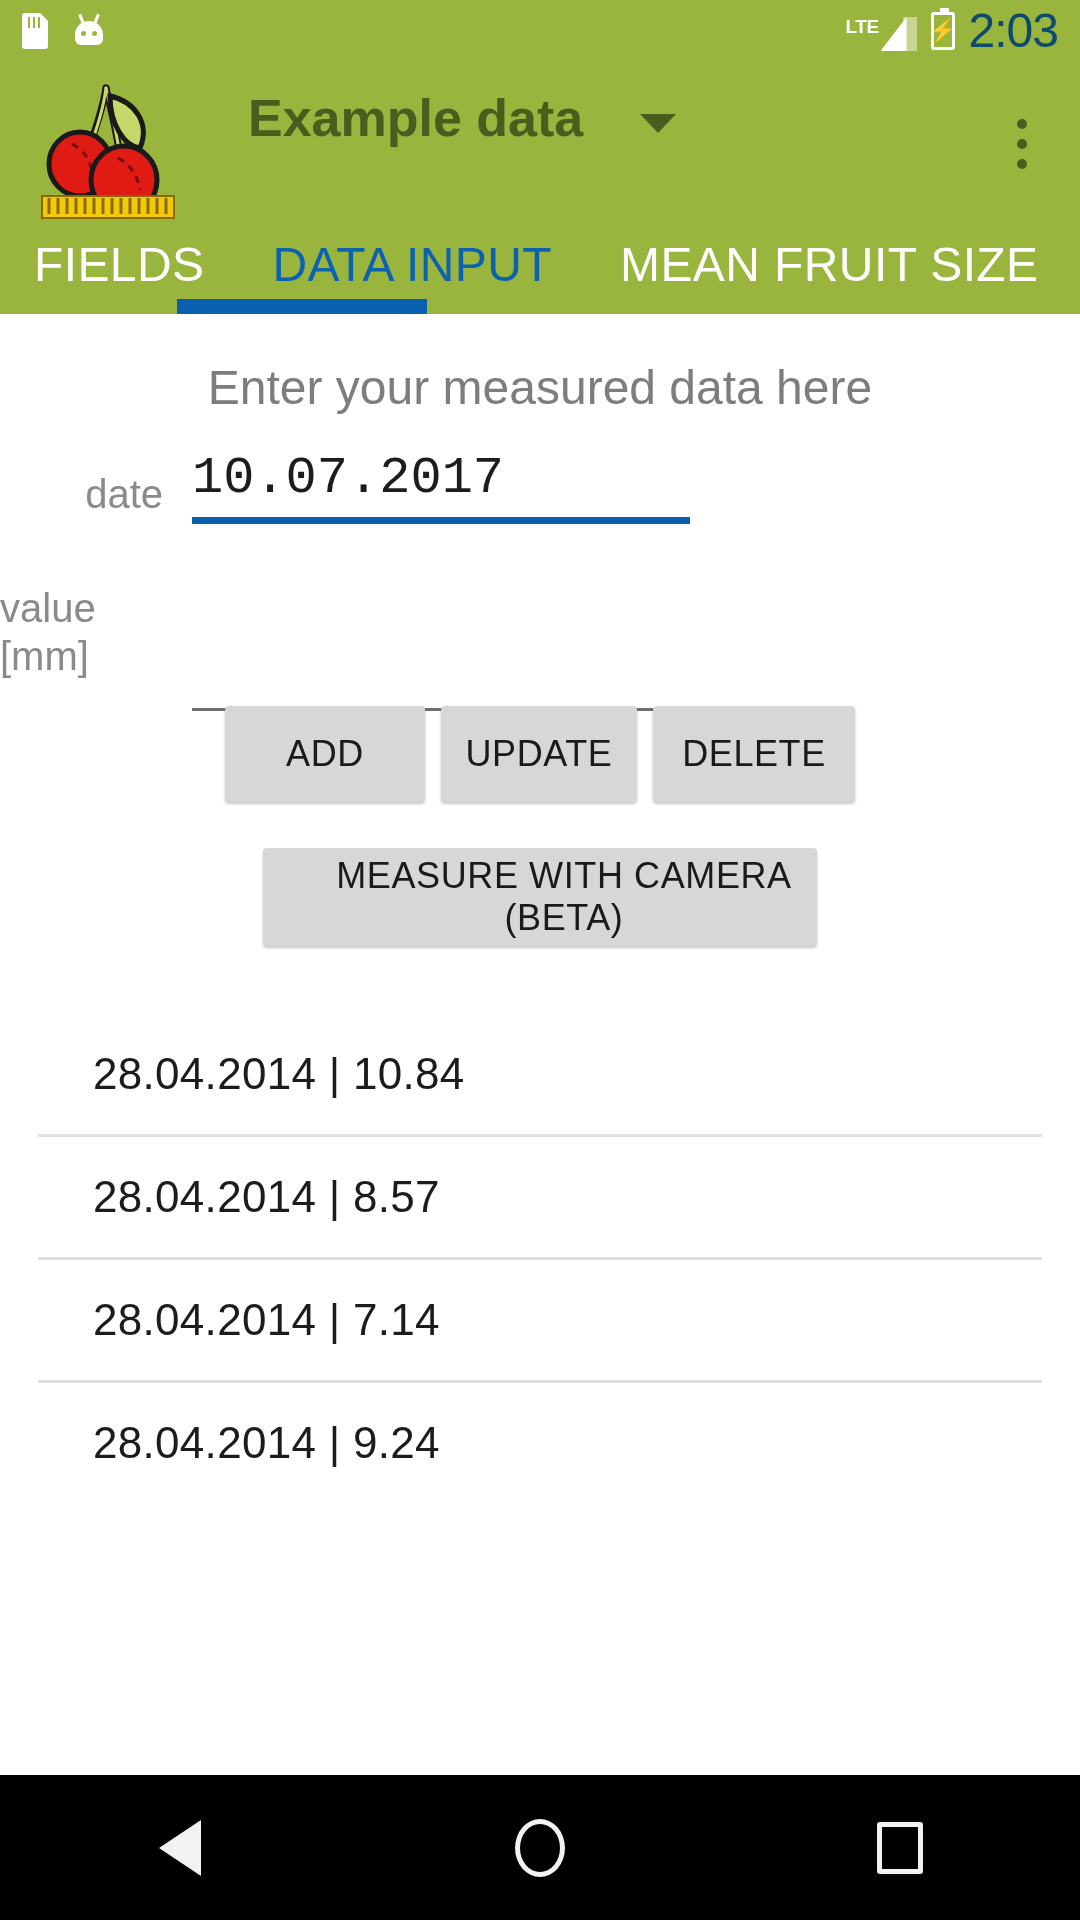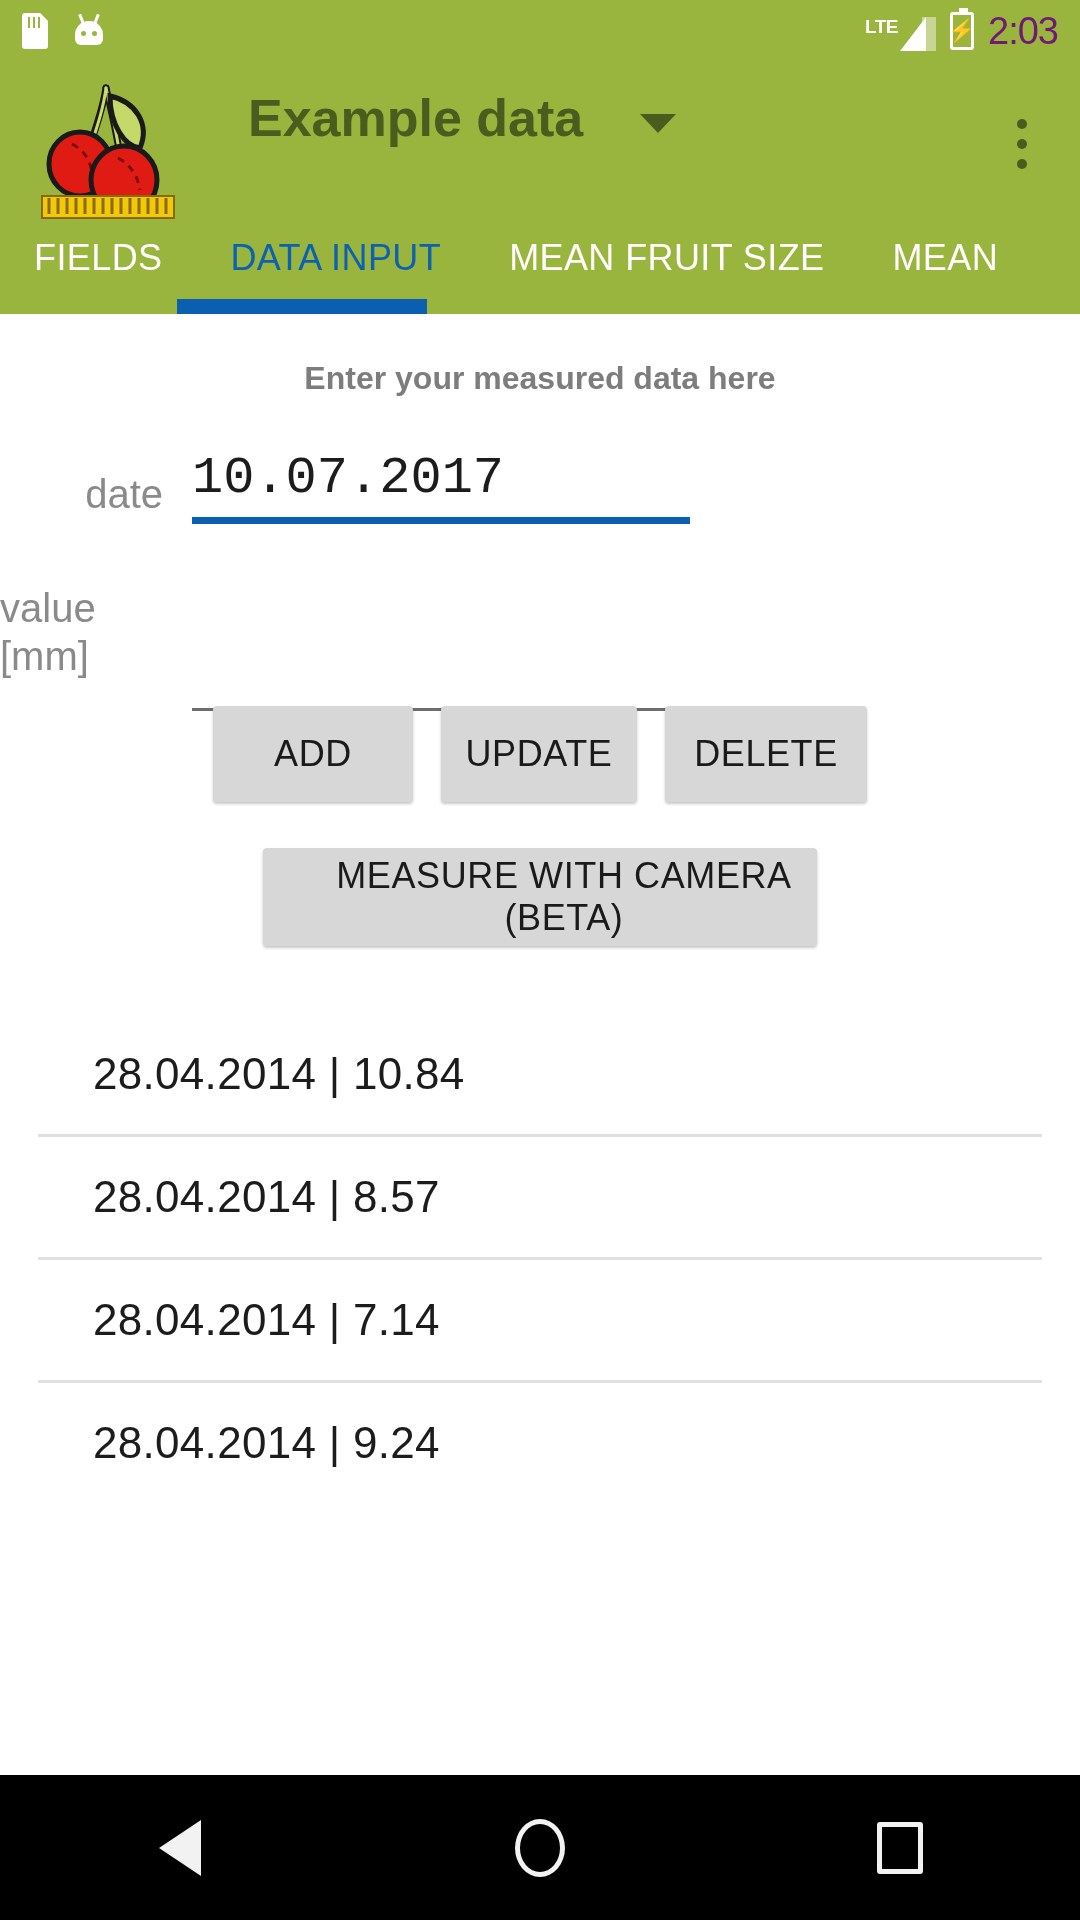--- a/index.html
+++ b/index.html
@@ -113,22 +113,22 @@
   .battery .bolt {
     position: absolute;
     left: 50%; top: 50%;
     transform: translate(-50%, -50%);
     color: #ffffff;
     font-size: 22px;
     line-height: 1;
   }
 
   .clock {
-    color: #701a75;
-    font-size: 38px;
+    color: #0c4a6e;
+    font-size: 48px;
     font-weight: normal;
     letter-spacing: -1px;
     line-height: 1;
   }
 
   
   .app-bar {
     position: absolute;
     top: 62px; left: 0;
     width: 1080px;
@@ -187,21 +187,21 @@
     position: absolute;
     left: 0; top: 0;
     display: flex;
     align-items: flex-start;
     white-space: nowrap;
     height: 92px;
   }
   .tab {
     padding: 14px 34px 0 34px;
     color: #ffffff;
-    font-size: 36px;
+    font-size: 48px;
     font-weight: normal;
     letter-spacing: 0.4px;
     line-height: 1.2;
     height: 92px;
   }
   .tab.selected { color: #0d62b0; }
   .tab-indicator {
     position: absolute;
     left: 177px; bottom: 0;
     width: 250px; height: 15px;
@@ -222,22 +222,22 @@
     height: 1461px;
     background: #ffffff;
     overflow: hidden;
   }
   .section-heading {
     position: absolute;
     top: 46px; left: 0;
     width: 1080px;
     text-align: center;
     color: #7d7d7d;
-    font-size: 32px;
-    font-weight: bold;
+    font-size: 48px;
+    font-weight: normal;
   }
 
   .field-row {
     position: absolute;
     left: 0;
     width: 1080px;
     display: flex;
     align-items: flex-end;
   }
   .field-row.date-row { top: 135px; }
@@ -301,21 +301,21 @@
     display: flex;
     align-items: center;
     justify-content: center;
   }
   .btn-row {
     position: absolute;
     top: 392px; left: 0;
     width: 1080px;
     display: flex;
     justify-content: center;
-    gap: 28px;
+    gap: 16px;
   }
   .btn-add    { width: 200px; height: 96px; }
   .btn-update { width: 196px; height: 96px; }
   .btn-delete { width: 202px; height: 96px; text-align: right; }
 
   .btn-camera-wrap {
     position: absolute;
     top: 534px; left: 0;
     width: 1080px;
     display: flex;

